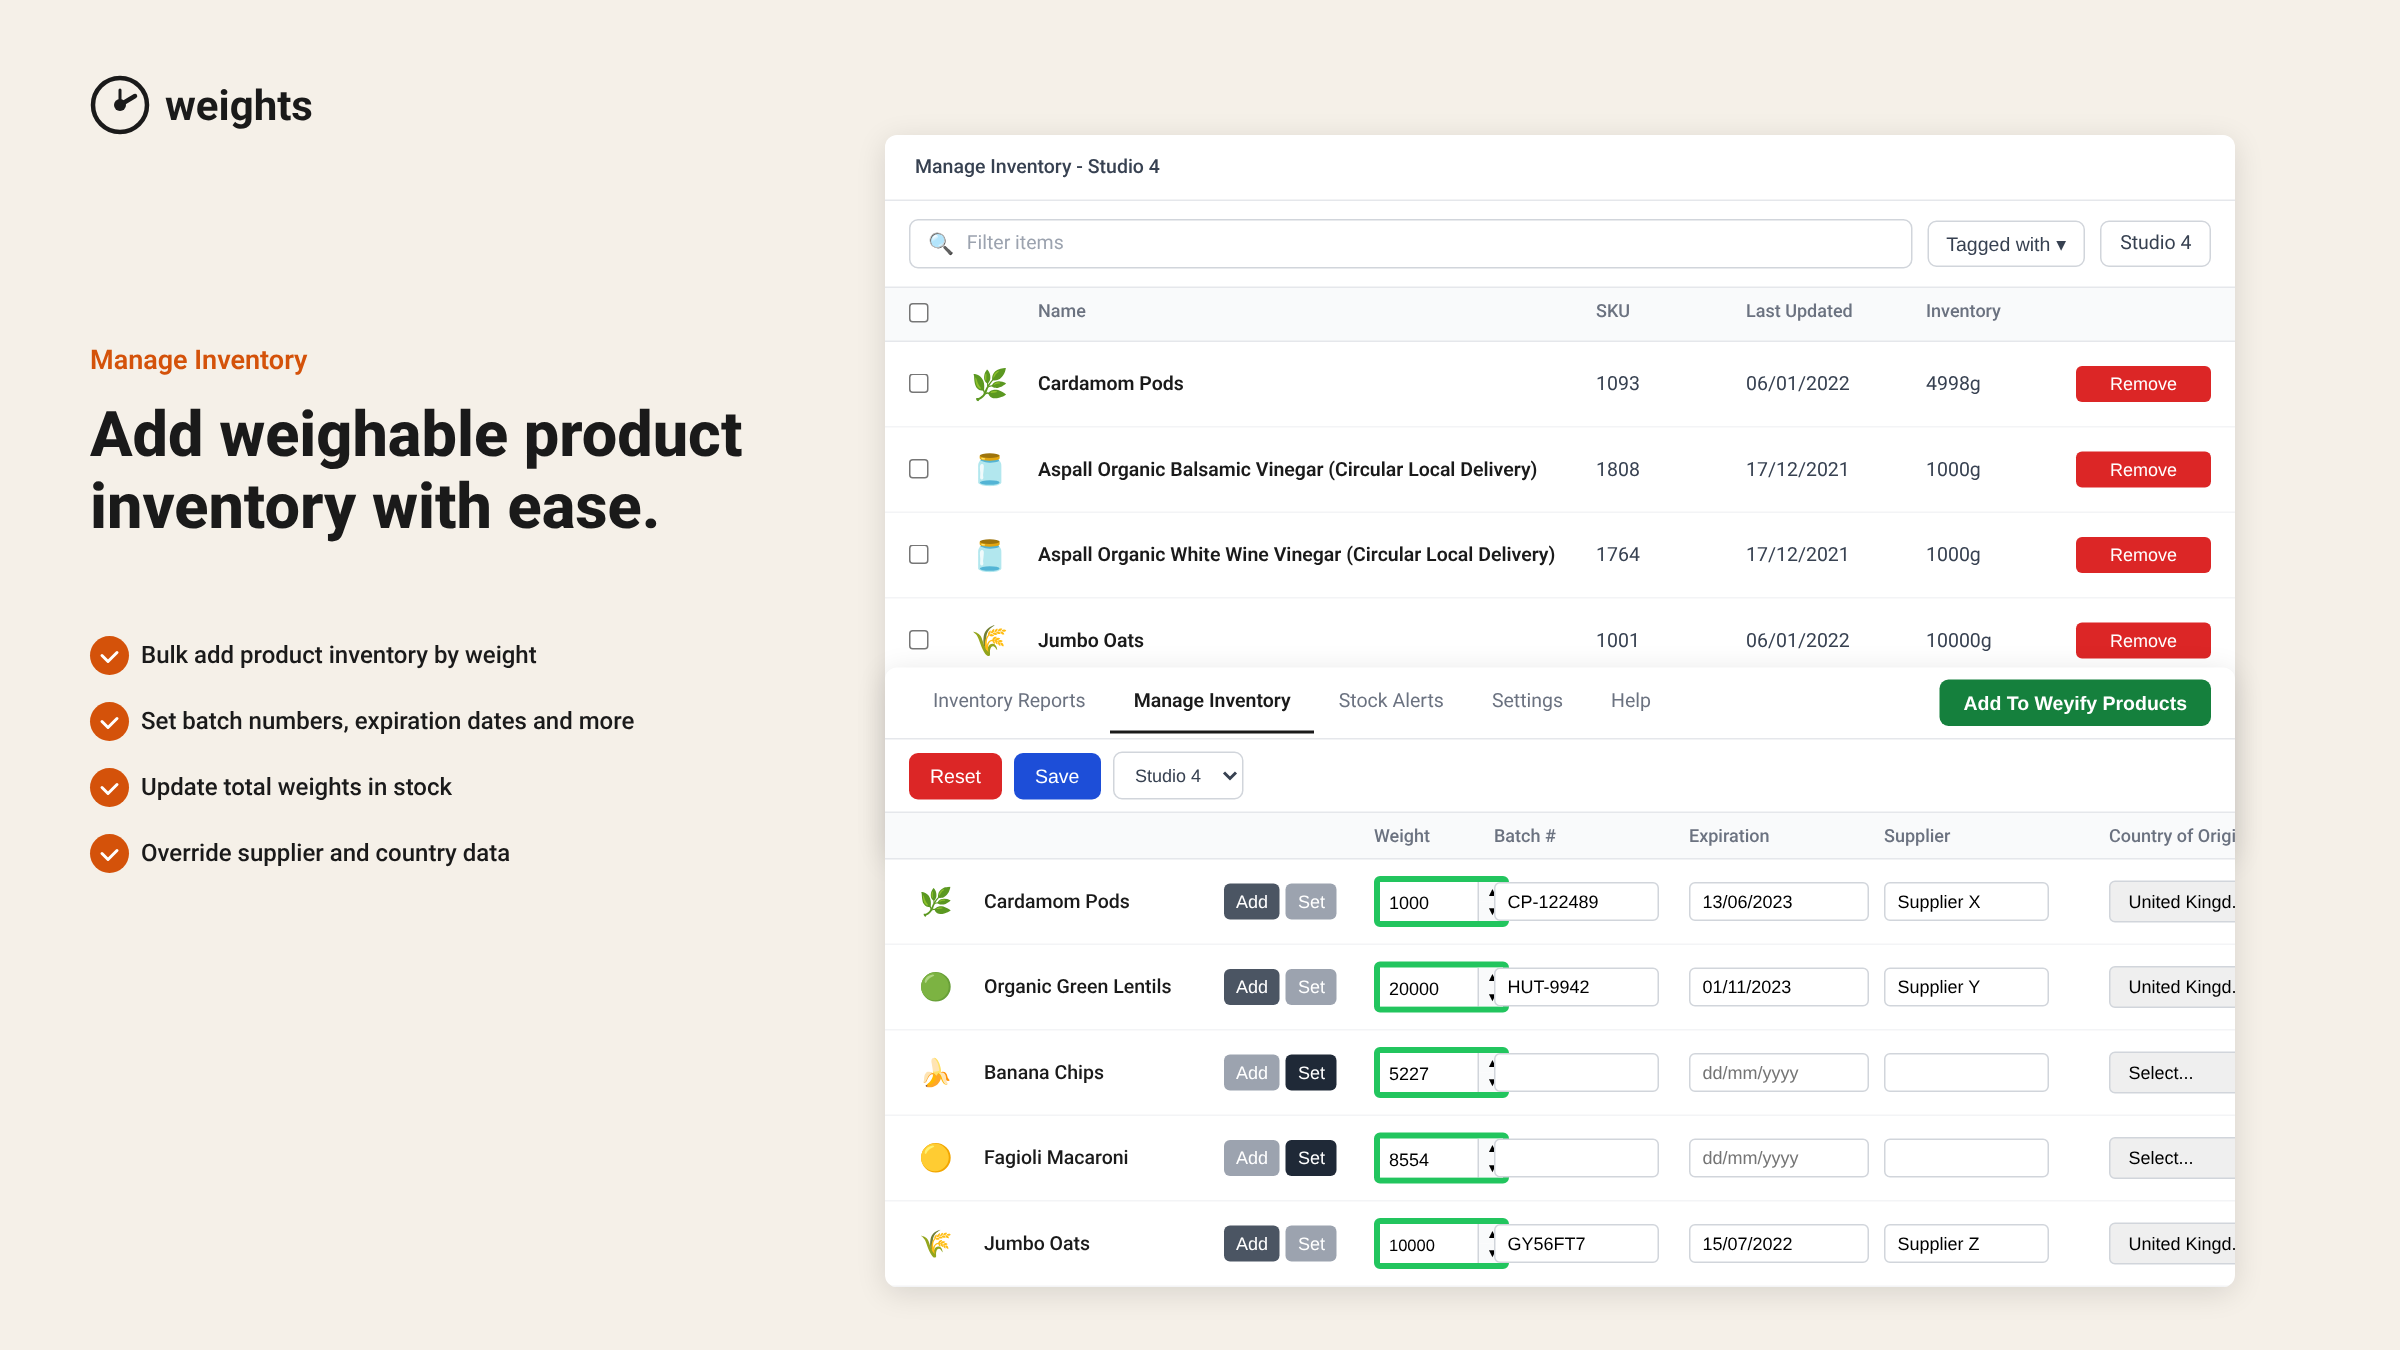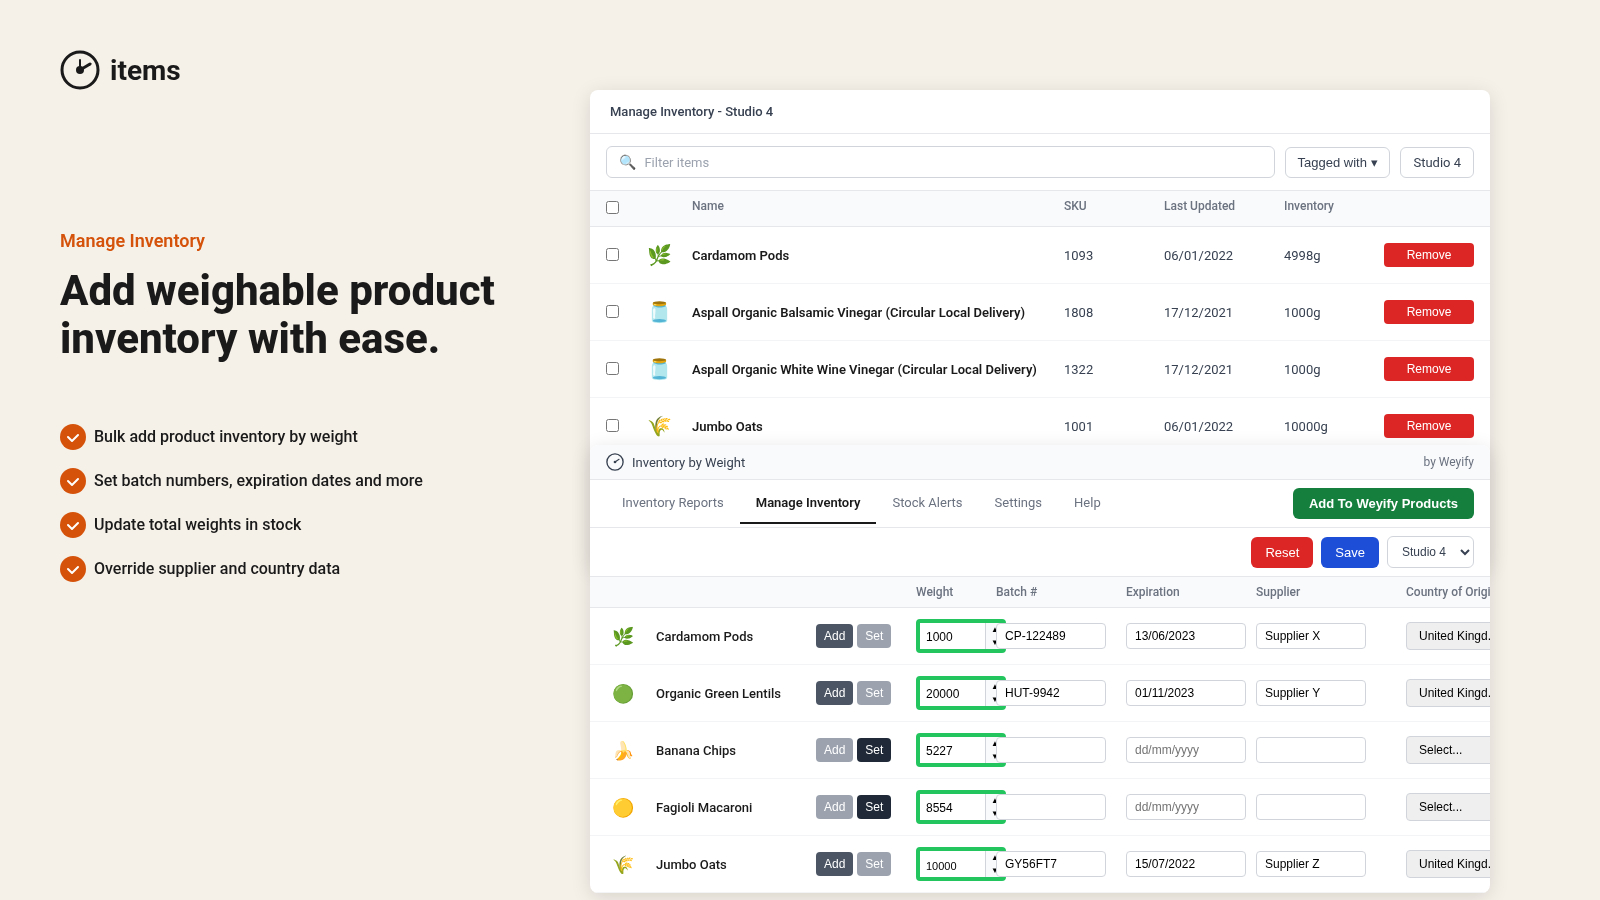--- a/index.html
+++ b/index.html
@@ -468,21 +468,21 @@
 <body>
 
 <div class="left-panel">
   <div class="logo-area">
     <svg class="logo-icon" viewBox="0 0 40 40" fill="none" xmlns="http://www.w3.org/2000/svg">
       <circle cx="20" cy="20" r="18" stroke="#1a1a1a" stroke-width="3" fill="none"></circle>
       <circle cx="20" cy="20" r="4" fill="#1a1a1a"></circle>
       <line x1="20" y1="20" x2="30" y2="14" stroke="#1a1a1a" stroke-width="3" stroke-linecap="round"></line>
       <line x1="20" y1="20" x2="20" y2="10" stroke="#1a1a1a" stroke-width="2" stroke-linecap="round"></line>
     </svg>
-    <span class="logo-text">items</span>
+    <span class="logo-text">weights</span>
   </div>
 
   <div class="section-label">Manage Inventory</div>
   <div class="hero-text">Add weighable product inventory with ease.</div>
 
   <div class="feature-list">
     <div class="feature-item">
       <div class="check-icon">
         <svg viewBox="0 0 14 14" fill="none">
             <path d="M2 7l4 4 6-6" stroke="white" stroke-width="2" stroke-linecap="round" stroke-linejoin="round"></path>
@@ -561,21 +561,21 @@
     <div class="product-name">Aspall Organic Balsamic Vinegar (Circular Local Delivery)</div>
     <div class="sku-val">1808</div>
     <div class="date-val">17/12/2021</div>
     <div class="inv-val">1000g</div>
     <button class="remove-btn">Remove</button>
   </div>
         <div class="table-row-item">
     <div><input type="checkbox" style=""></div>
     <div class="product-thumb">🫙</div>
     <div class="product-name">Aspall Organic White Wine Vinegar (Circular Local Delivery)</div>
-    <div class="sku-val">1322</div>
+    <div class="sku-val">1764</div>
     <div class="date-val">17/12/2021</div>
     <div class="inv-val">1000g</div>
     <button class="remove-btn">Remove</button>
   </div>
         <div class="table-row-item">
     <div><input type="checkbox" style=""></div>
     <div class="product-thumb">🌾</div>
     <div class="product-name">Jumbo Oats</div>
     <div class="sku-val">1001</div>
     <div class="date-val">06/01/2022</div>
@@ -597,44 +597,33 @@
     <div class="product-name">Porridge Oats</div>
     <div class="sku-val">1002</div>
     <div class="date-val">06/01/2022</div>
     <div class="inv-val">6228g</div>
     <button class="remove-btn">Remove</button>
   </div>
       </div>
   </div>
 
   <div class="bottom-screenshot">
-    <div class="weyify-bar">
-      <div class="weyify-bar-left">
-        <svg width="18" height="18" viewBox="0 0 40 40" fill="none">
-          <circle cx="20" cy="20" r="18" stroke="#374151" stroke-width="3" fill="none"></circle>
-          <circle cx="20" cy="20" r="3" fill="#374151"></circle>
-          <line x1="20" y1="20" x2="29" y2="14" stroke="#374151" stroke-width="2.5" stroke-linecap="round"></line>
-        </svg>
-        <span>Inventory by Weight</span>
-      </div>
-      <div class="weyify-bar-right">by Weyify</div>
-    </div>
 
     <div class="nav-tabs">
       <div class="nav-tab">Inventory Reports</div>
       <div class="nav-tab active">Manage Inventory</div>
       <div class="nav-tab">Stock Alerts</div>
       <div class="nav-tab">Settings</div>
       <div class="nav-tab">Help</div>
       <div class="nav-tab-actions">
         <button class="add-products-btn">Add To Weyify Products</button>
       </div>
     </div>
 
-    <div style="display:flex; justify-content:flex-end; align-items:center; gap:8px; padding:8px 16px; border-bottom:1px solid #e5e7eb;">
+    <div style="display:flex; align-items:center; gap:8px; padding:8px 16px; border-bottom:1px solid #e5e7eb;">
       <button class="reset-btn">Reset</button>
       <button class="save-btn">Save</button>
       <select class="studio-select">
         <option>Studio 4</option>
       </select>
     </div>
 
     <div class="form-table-header">
       <div class="th"></div>
       <div class="th"></div>

